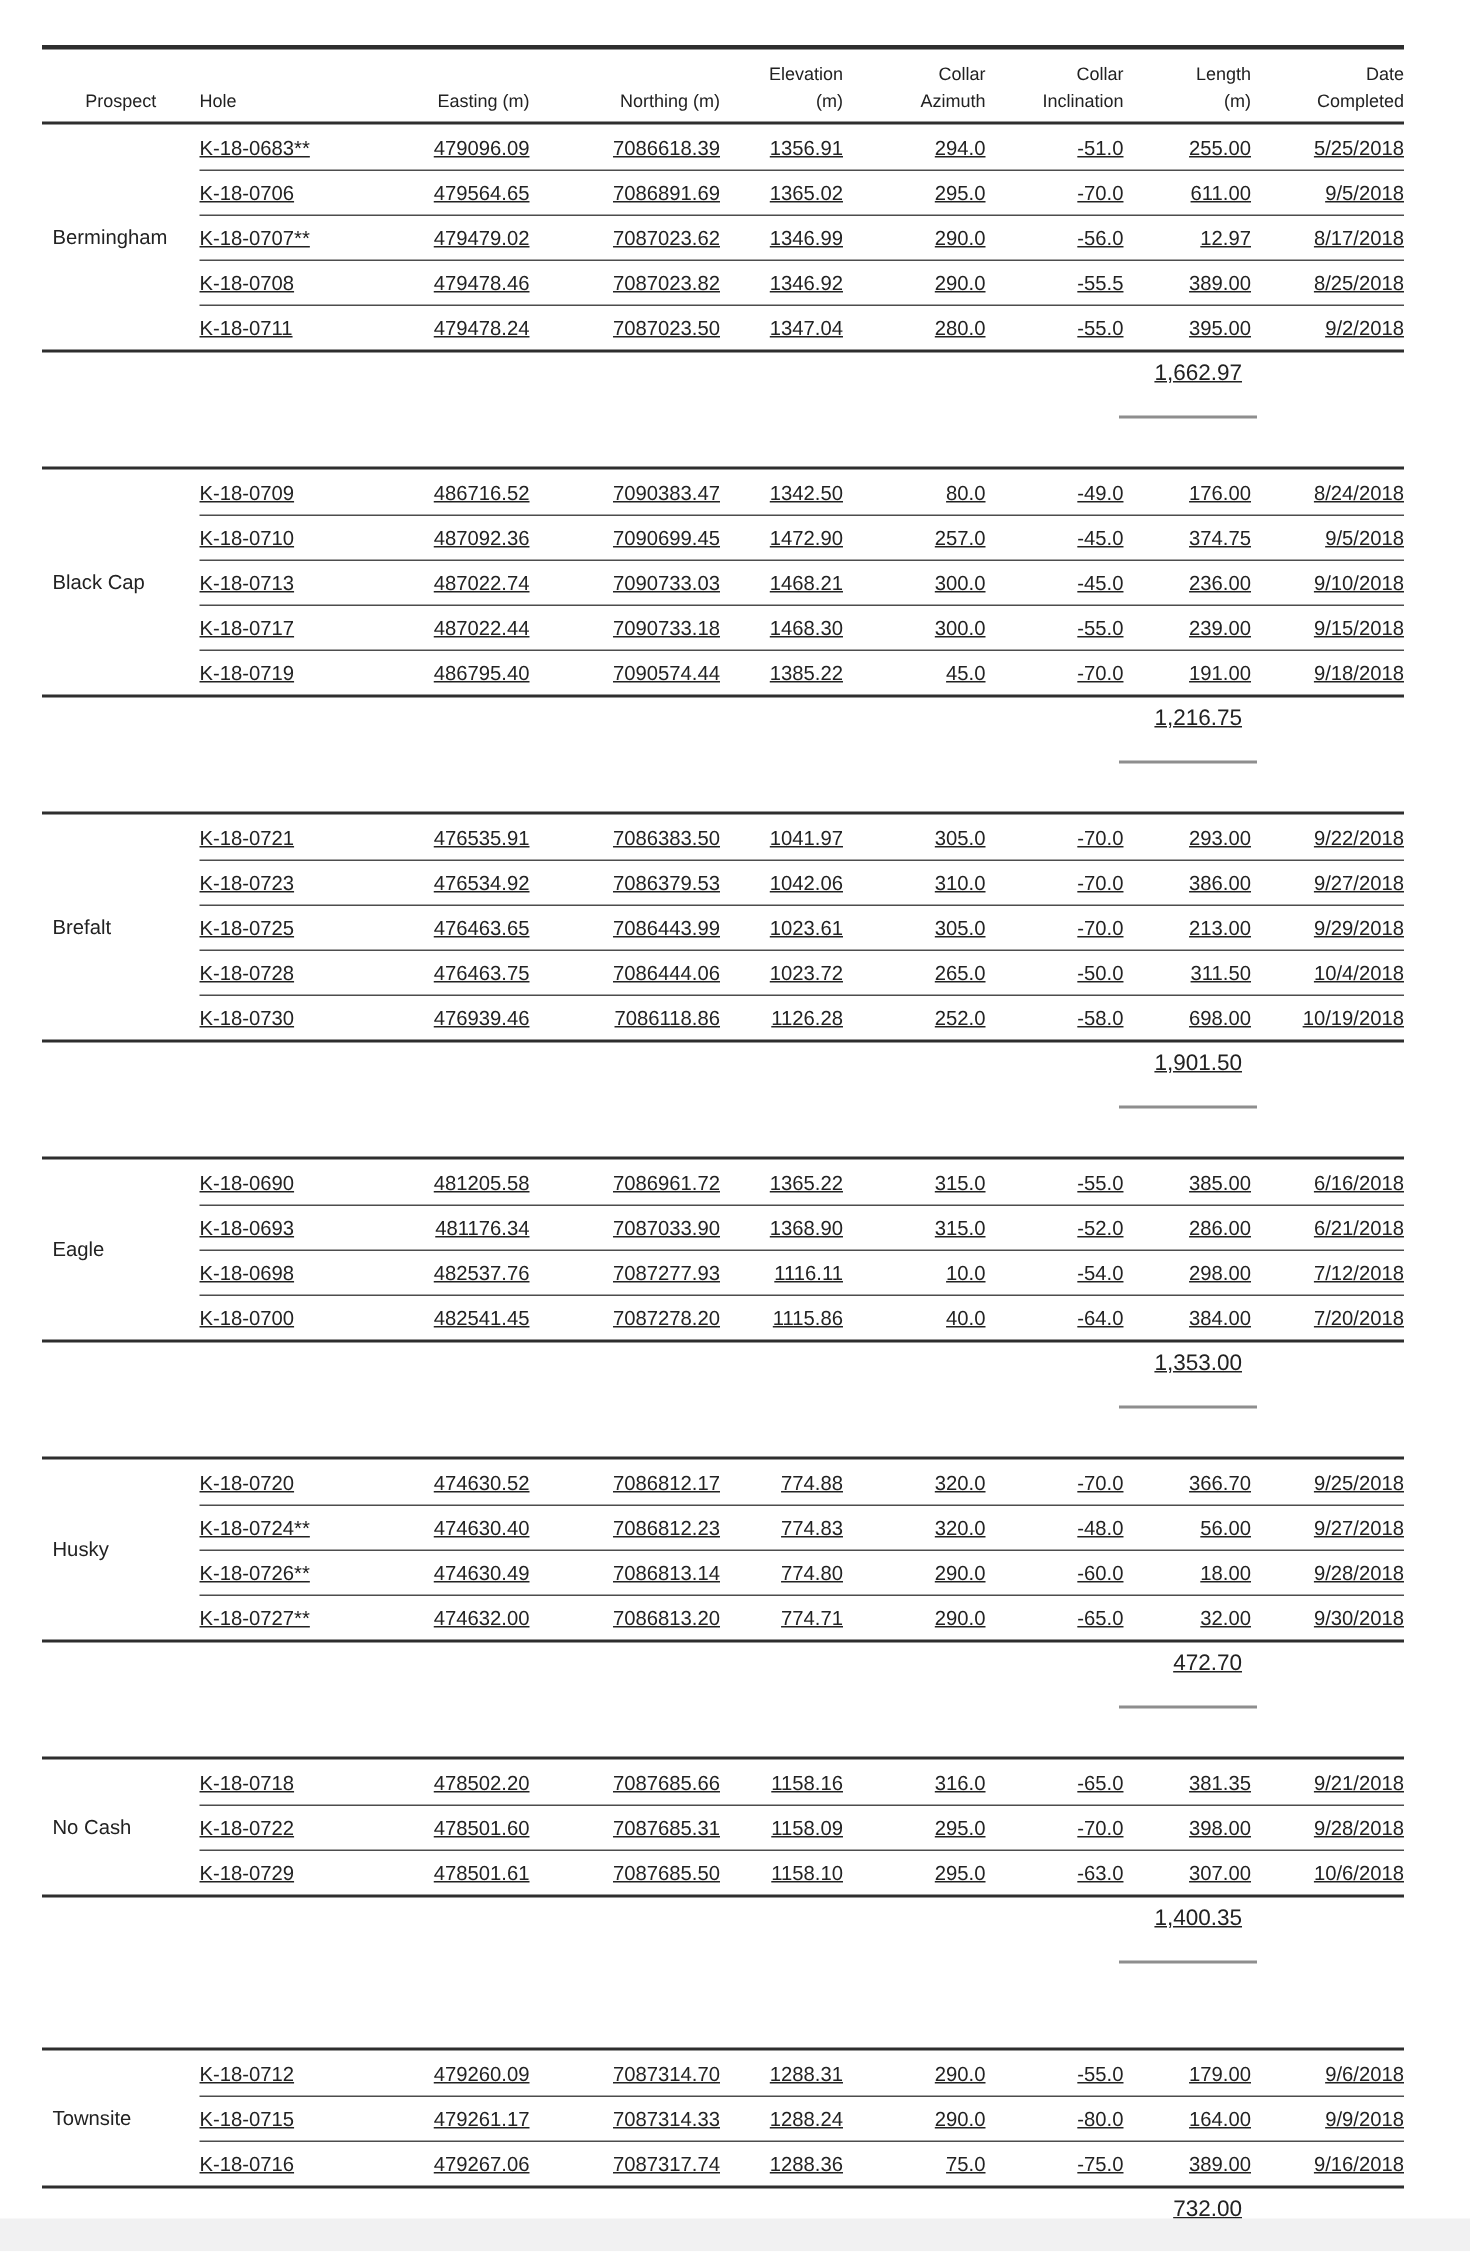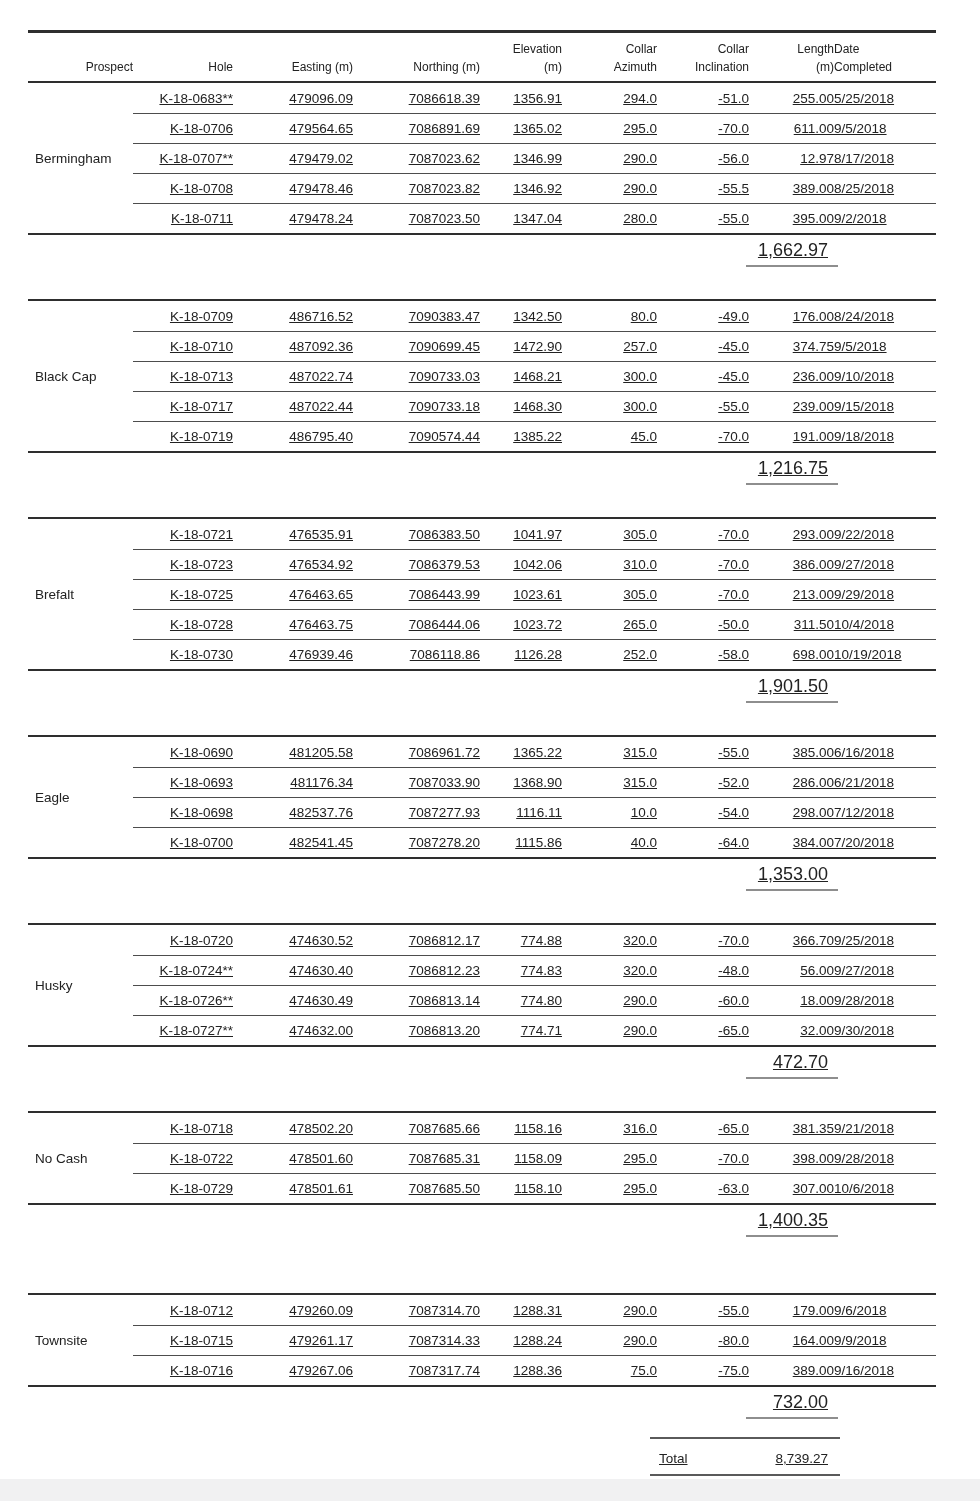--- a/index.html
+++ b/index.html
@@ -19,29 +19,29 @@
     border-bottom:2px solid #2e2e2e;
     display:flex;
     padding:7px 0 5px 0;
   }
   .hcell{font-weight:normal;font-size:12px;line-height:18px;}
   .hcell .h1{display:block;min-height:18px;}
   .hcell .h2{display:block;}
 
   
   .c0{width:105px;}
-  .c1{width:100px;text-align:right;}
+  .c1{width:100px;text-align:left;}
   .c2{width:120px;text-align:right;}
   .c3{width:127px;text-align:right;}
   .c4{width:82px;text-align:right;}
   .c5{width:95px;text-align:right;}
   .c6{width:92px;text-align:right;}
   .c7{width:85px;text-align:right;}
-  .c8{width:102px;}
-  .c0{text-align:right;}
+  .c8{width:102px;text-align:right;}
+  .c0{text-align:center;}
 
   
   .group{margin:0;text-decoration:underline;}
   .group .rows{
     position:relative;
     border-bottom:2px solid #2e2e2e;
   }
   .group:not(:first-child) .rows{border-top:2px solid #2e2e2e;}
   .group{margin-top:32px;}
   .group:first-child{margin-top:0;}
@@ -59,22 +59,22 @@
   }
   .row + .row::before{
     content:"";position:absolute;left:105px;right:0;top:0;
     height:1px;background:#4d4d4d;
   }
   .cell{white-space:nowrap;}
 
   .subtotal{
     margin-left:718px;width:92px;
     text-align:right;
-    font-size:18px;
-    padding:5px 10px 4px 0;
+    font-size:15px;
+    padding:5px 10px 20px 0;
     border-bottom:2px solid #8e8e8e;
     box-sizing:border-box;
   }
 
   
   .total-block{
     margin-left:622px;margin-top:18px;
     width:190px;box-sizing:border-box;
     border-top:2px solid #5a5a5a;
     border-bottom:2px solid #5a5a5a;

